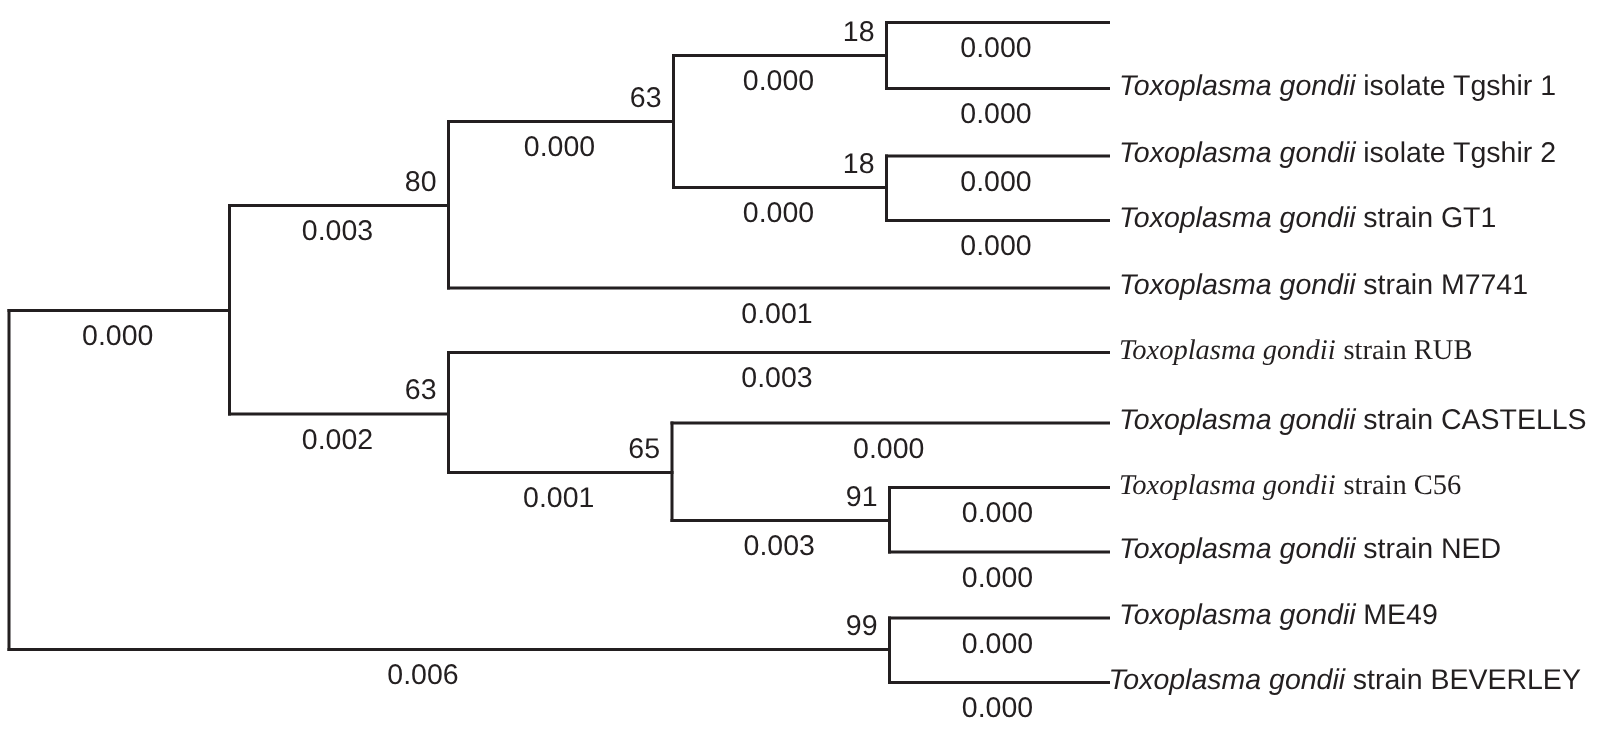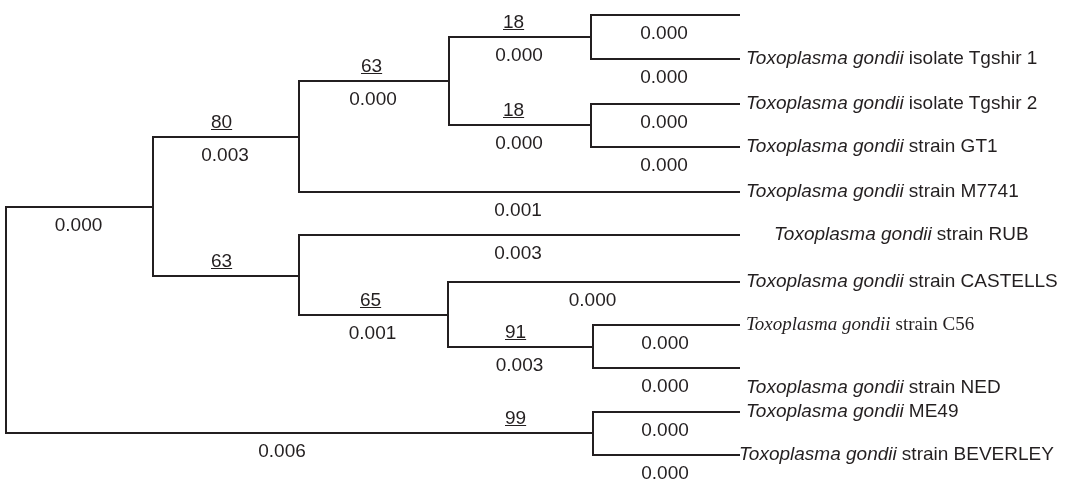--- a/index.html
+++ b/index.html
@@ -18,21 +18,21 @@
     background: #231f20;
   }
   .lbl {
     position: absolute;
     font-size: 19px;
     line-height: 20px;
     white-space: nowrap;
     color: #231f20;
   }
   .blen  { width: 140px; text-align: center; }
-  .boot  { width: 80px;  text-align: left; text-decoration: underline; }
+  .boot  { width: 80px;  text-align: right; }
   .taxon i { font-style: italic; }
   .taxon .rest { padding-left: 0.27em; }
 </style>
 </head>
 <body>
 
 <div class="figure" id="figure" style="width: 1067px; height: 490px;">
     <div class="line" style="left: 5px; top: 206px; width: 2px; height: 228px;"></div>
     <div class="line" style="left: 5px; top: 206px; width: 149px; height: 2px;"></div>
     <div class="lbl blen" style="left: 8.5px; top: 215px;">0.000</div>
@@ -61,42 +61,43 @@
     <div class="line" style="left: 590px; top: 103px; width: 150px; height: 2px;"></div>
     <div class="lbl blen" style="left: 594px; top: 112px;">0.000</div>
     <div class="lbl taxon" style="left: 746px; top: 93px;"><i>Toxoplasma gondii</i><span class="rest">isolate Tgshir 2</span></div>
     <div class="line" style="left: 590px; top: 146px; width: 150px; height: 2px;"></div>
     <div class="lbl blen" style="left: 594px; top: 155px;">0.000</div>
     <div class="lbl taxon" style="left: 746px; top: 136px;"><i>Toxoplasma gondii</i><span class="rest">strain GT1</span></div>
     <div class="line" style="left: 298px; top: 191px; width: 442px; height: 2px;"></div>
     <div class="lbl blen" style="left: 448px; top: 200px;">0.001</div>
     <div class="lbl taxon" style="left: 746px; top: 181px;"><i>Toxoplasma gondii</i><span class="rest">strain M7741</span></div>
     <div class="line" style="left: 152px; top: 275px; width: 148px; height: 2px;"></div>
+    <div class="lbl blen" style="left: 155px; top: 284px;">0.002</div>
     <div class="lbl boot" style="left: 211px; top: 251px;">63</div>
     <div class="line" style="left: 298px; top: 234px; width: 2px; height: 82px;"></div>
     <div class="line" style="left: 298px; top: 234px; width: 442px; height: 2px;"></div>
     <div class="lbl blen" style="left: 448px; top: 243px;">0.003</div>
-    <div class="lbl taxon" style="left: 774px; top: 224px;"><i>Toxoplasma gondii</i><span class="rest">strain RUB</span></div>
+    <div class="lbl taxon" style="left: 746px; top: 224px; font-family: Liberation Serif, serif;"><i>Toxoplasma gondii</i><span class="rest">strain RUB</span></div>
     <div class="line" style="left: 298px; top: 314px; width: 151px; height: 2px;"></div>
     <div class="lbl blen" style="left: 302.5px; top: 323px;">0.001</div>
     <div class="lbl boot" style="left: 360px; top: 290px;">65</div>
     <div class="line" style="left: 447px; top: 281px; width: 2px; height: 67px;"></div>
     <div class="line" style="left: 447px; top: 281px; width: 293px; height: 2px;"></div>
     <div class="lbl blen" style="left: 522.5px; top: 290px;">0.000</div>
     <div class="lbl taxon" style="left: 746px; top: 271px;"><i>Toxoplasma gondii</i><span class="rest">strain CASTELLS</span></div>
     <div class="line" style="left: 447px; top: 346px; width: 147px; height: 2px;"></div>
     <div class="lbl blen" style="left: 449.5px; top: 355px;">0.003</div>
     <div class="lbl boot" style="left: 505px; top: 322px;">91</div>
     <div class="line" style="left: 592px; top: 324px; width: 2px; height: 45px;"></div>
     <div class="line" style="left: 592px; top: 324px; width: 148px; height: 2px;"></div>
     <div class="lbl blen" style="left: 595px; top: 333px;">0.000</div>
     <div class="lbl taxon" style="left: 746px; top: 314px; font-family: Liberation Serif, serif;"><i>Toxoplasma gondii</i><span class="rest">strain C56</span></div>
     <div class="line" style="left: 592px; top: 367px; width: 148px; height: 2px;"></div>
     <div class="lbl blen" style="left: 595px; top: 376px;">0.000</div>
-    <div class="lbl taxon" style="left: 746px; top: 357px; margin-top: 20px;"><i>Toxoplasma gondii</i><span class="rest">strain NED</span></div>
+    <div class="lbl taxon" style="left: 746px; top: 357px;"><i>Toxoplasma gondii</i><span class="rest">strain NED</span></div>
     <div class="line" style="left: 5px; top: 432px; width: 589px; height: 2px;"></div>
     <div class="lbl blen" style="left: 212px; top: 441px;">0.006</div>
     <div class="lbl boot" style="left: 505px; top: 408px;">99</div>
     <div class="line" style="left: 592px; top: 411px; width: 2px; height: 45px;"></div>
     <div class="line" style="left: 592px; top: 411px; width: 148px; height: 2px;"></div>
     <div class="lbl blen" style="left: 595px; top: 420px;">0.000</div>
     <div class="lbl taxon" style="left: 746px; top: 401px;"><i>Toxoplasma gondii</i><span class="rest">ME49</span></div>
     <div class="line" style="left: 592px; top: 454px; width: 148px; height: 2px;"></div>
     <div class="lbl blen" style="left: 595px; top: 463px;">0.000</div>
     <div class="lbl taxon" style="left: 728px; top: 444px; margin-left: 11px;"><i>Toxoplasma gondii</i><span class="rest">strain BEVERLEY</span></div>

